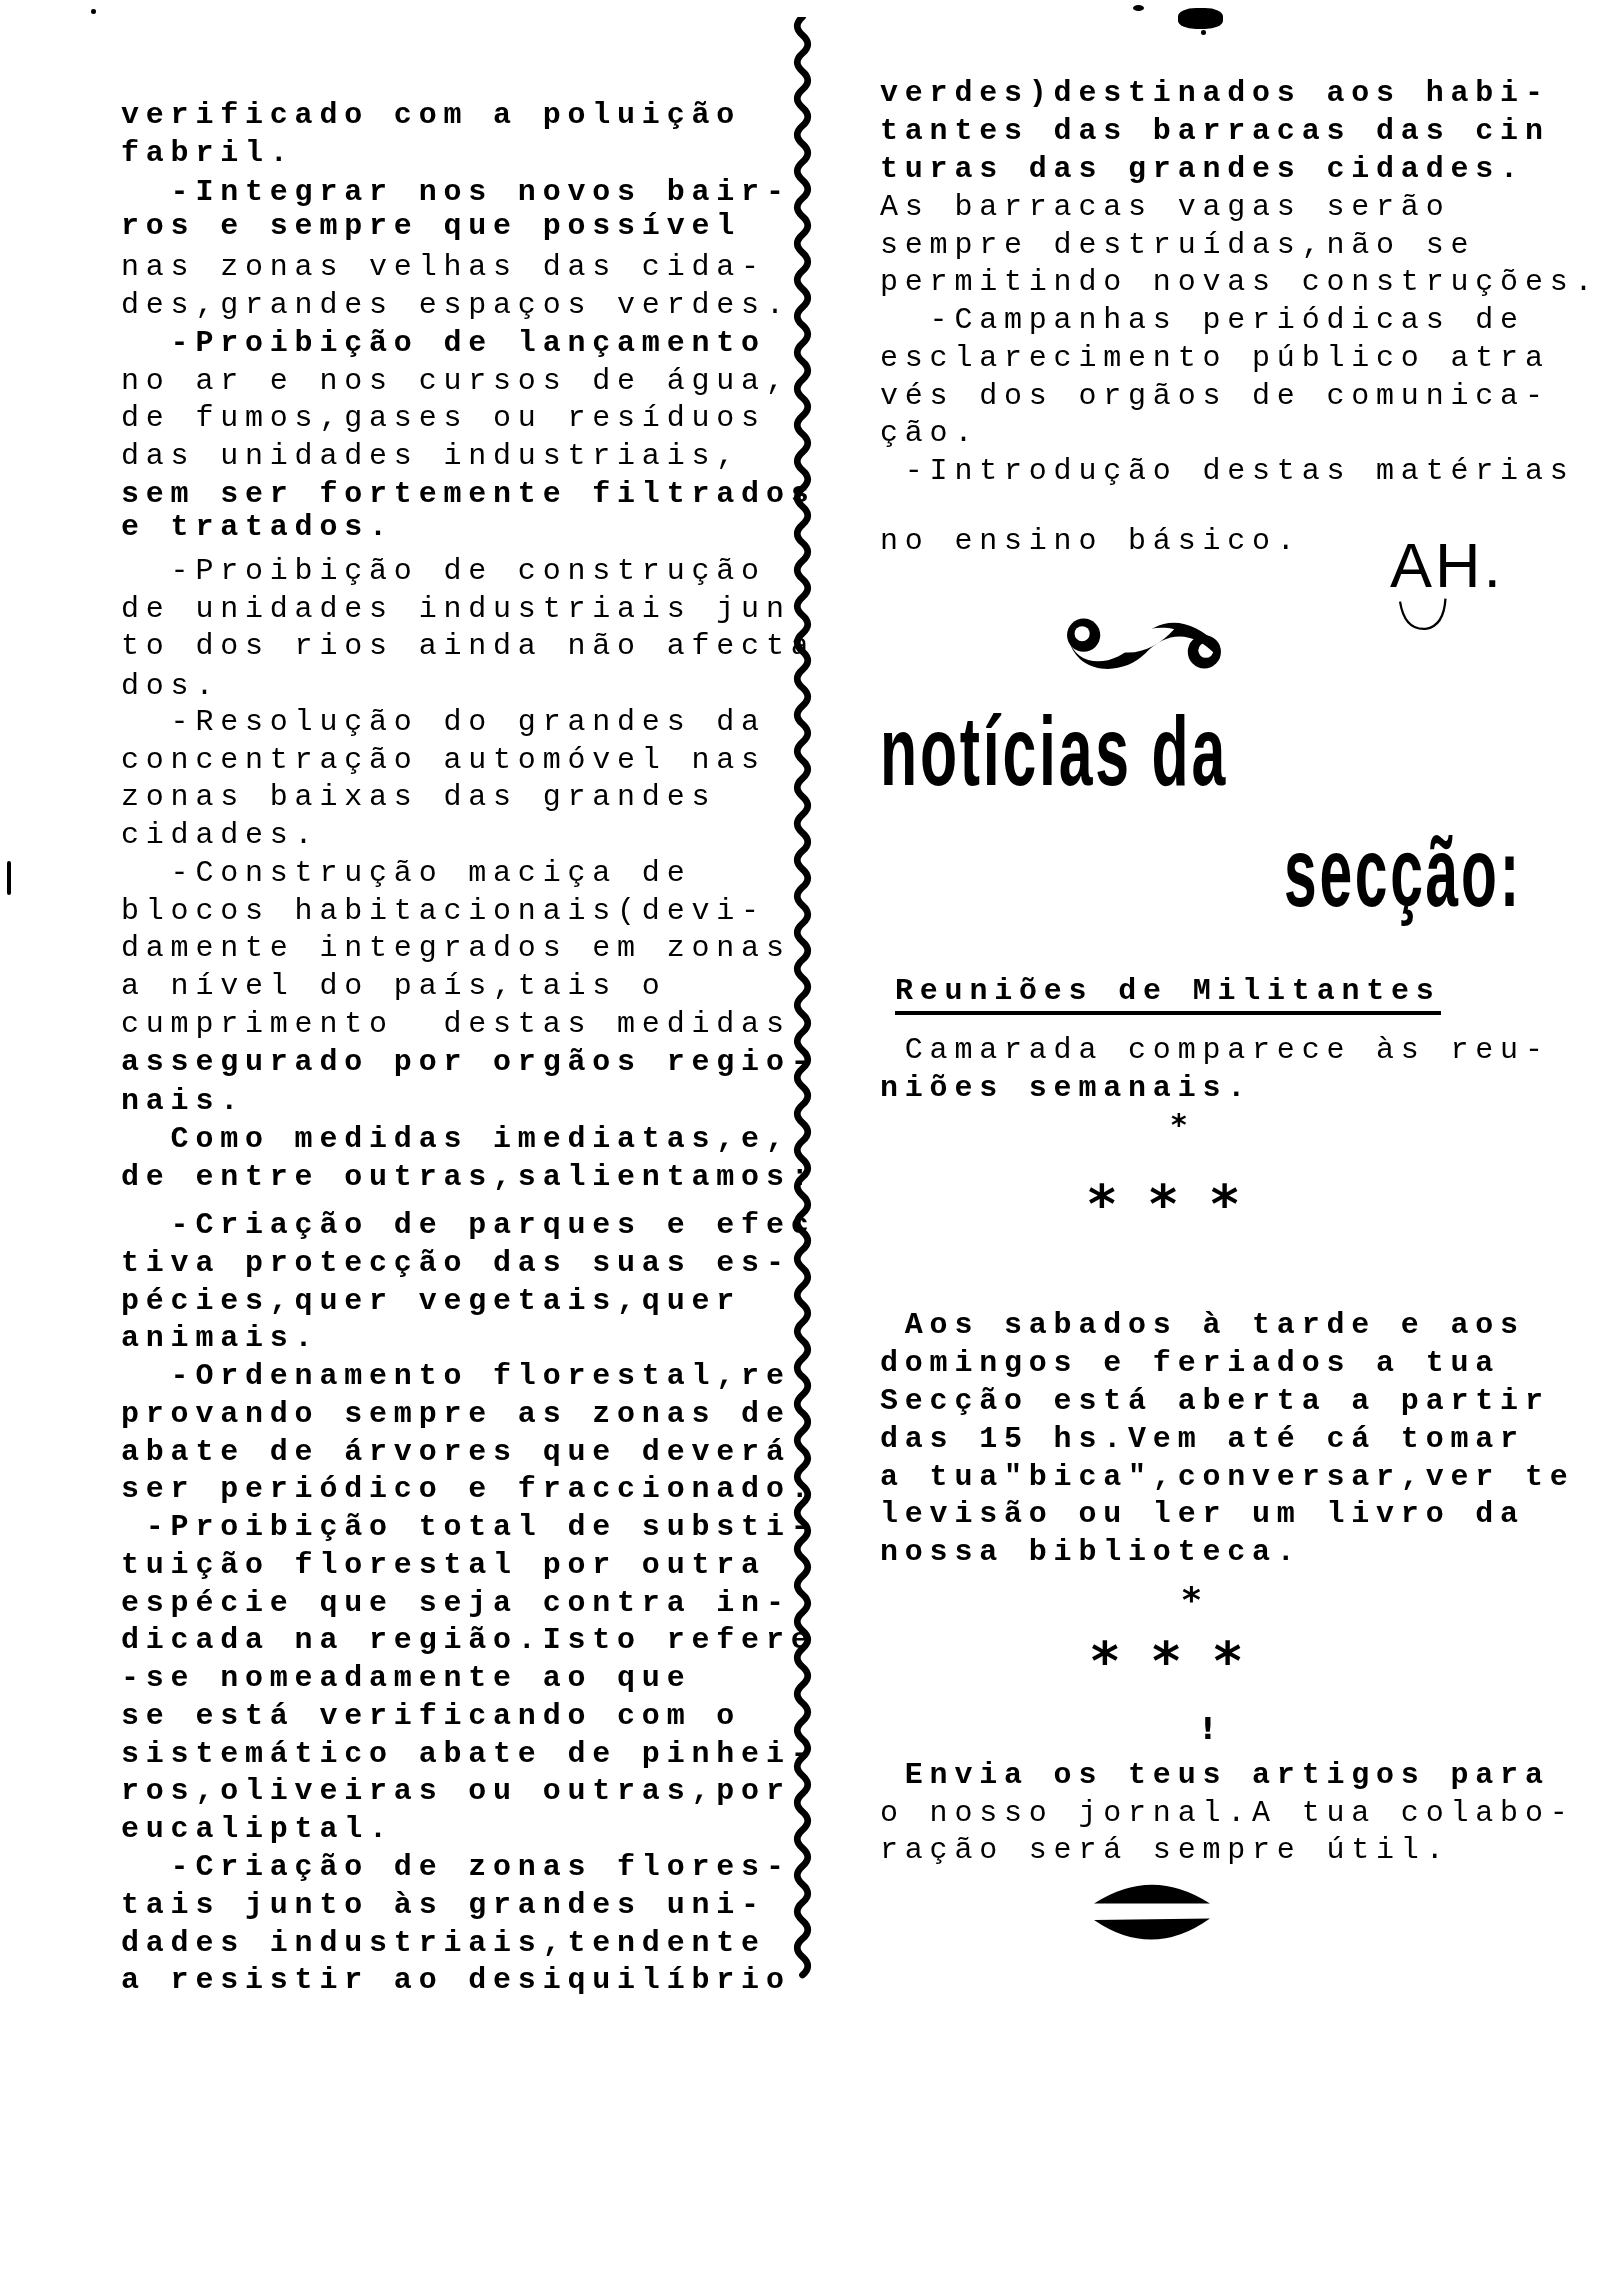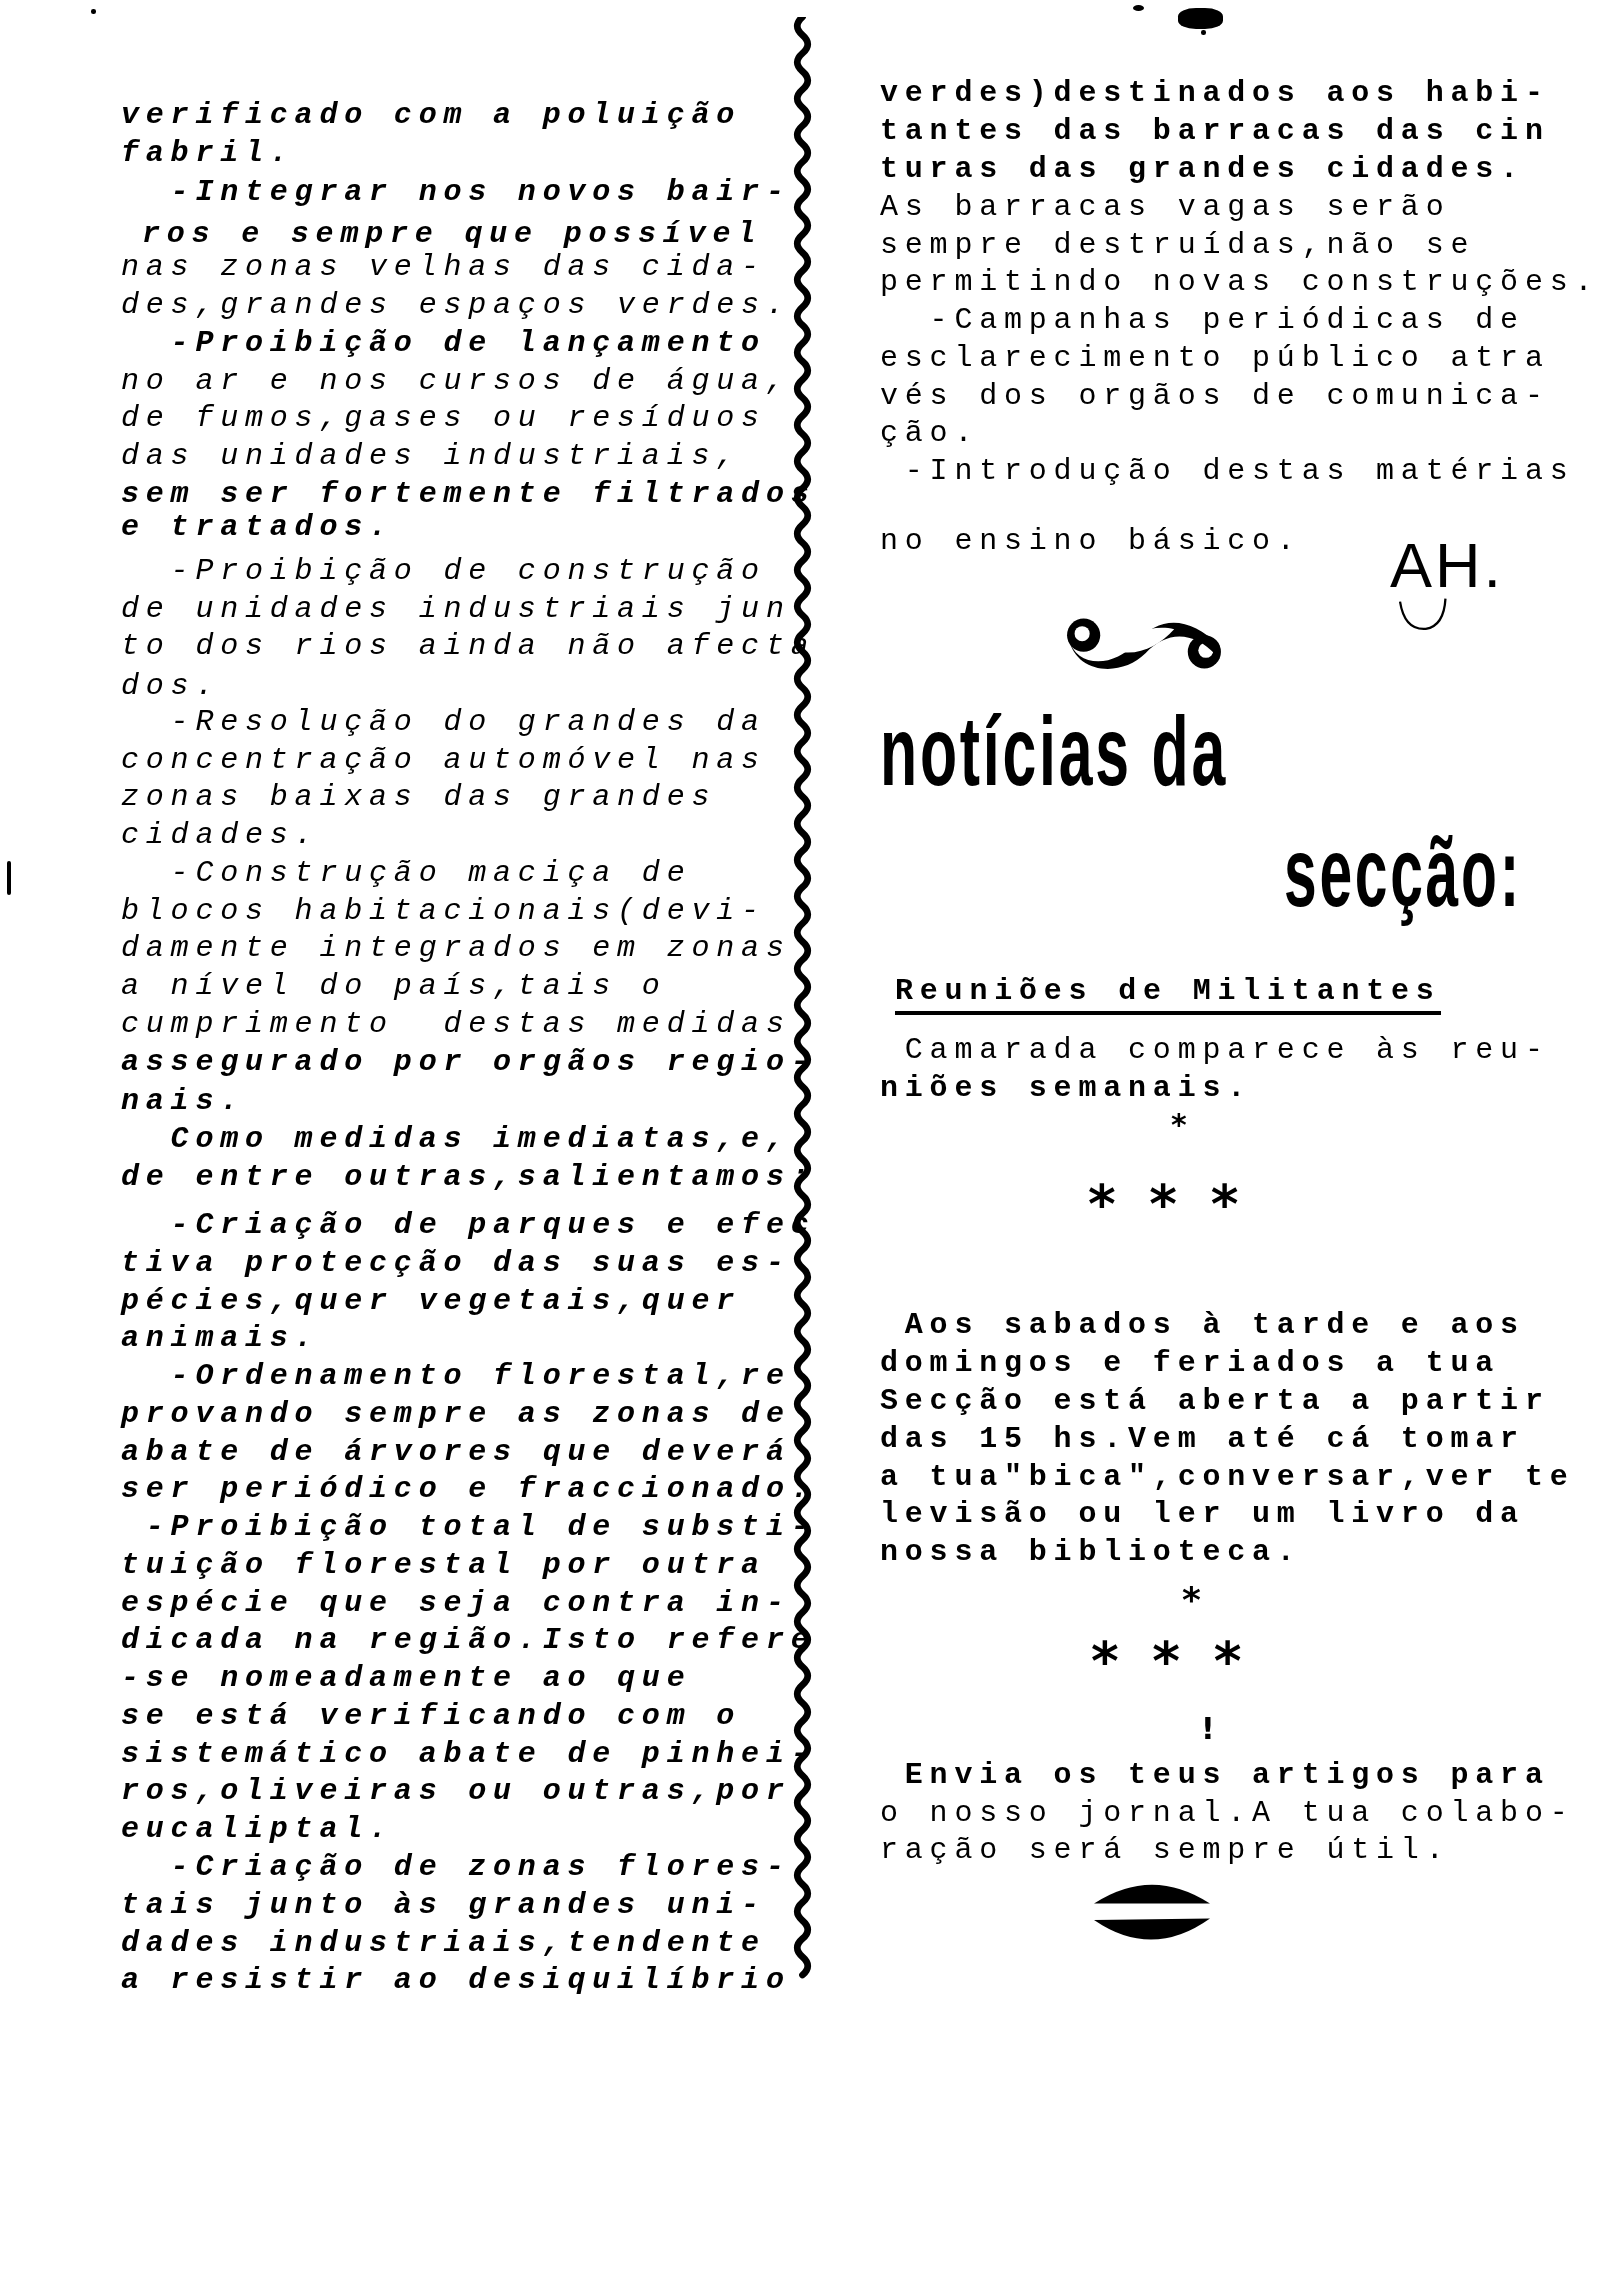--- a/index.html
+++ b/index.html
@@ -9,21 +9,21 @@
     position: absolute;
     font-family: "Liberation Mono", "DejaVu Sans Mono", monospace;
     font-weight: bold;
     font-size: 30px;
     letter-spacing: 6.8px;
     line-height: 30px;
     white-space: pre;
     color: #000;
   }
   .tw.light { font-weight: normal; }
-  .col-left .tw { left: 121px; font-style: italic; }
+  .col-left .tw { left: 121px; }
   .col-right .tw { left: 880px; }
   .wavy { position: absolute; left: 786px; top: 16.6px; width: 30px; height: 1964px; }
   .ornament-top { position: absolute; left: 1061px; top: 608px; width: 166px; height: 68px; }
   .ornament-bottom { position: absolute; left: 1088px; top: 1873px; width: 128px; height: 76px; }
   .title {
     position: absolute;
     font-family: "Liberation Sans Narrow", "Liberation Sans", sans-serif;
     font-weight: bold;
     color: #000;
     transform-origin: left top;
@@ -59,21 +59,21 @@
   <div class="punch-mark"></div>
   <div class="noise" style="left:1178px;top:7.6px;width:45px;height:21px;border-radius:40%;"></div>
   <div class="noise" style="left:1133px;top:4.5px;width:10.6px;height:6px;"></div>
   <div class="noise" style="left:1201px;top:30px;width:4.5px;height:4.5px;"></div>
   <div class="noise" style="left:91px;top:9px;width:4.5px;height:4.5px;"></div>
 
   <div class="col-left">
     <div class="tw" style="top:100px;">verificado com a poluição</div>
     <div class="tw" style="top:138px;">fabril.</div>
     <div class="tw" style="top:177px;">  -Integrar nos novos bair-</div>
-    <div class="tw" style="top:219px;margin-left:21px;">ros e sempre que possível</div>
+    <div class="tw" style="top:211px;">ros e sempre que possível</div>
     <div class="tw light" style="top:252px;">nas zonas velhas das cida-</div>
     <div class="tw light" style="top:290px;">des,grandes espaços verdes.</div>
     <div class="tw" style="top:328px;">  -Proibição de lançamento</div>
     <div class="tw light" style="top:366px;">no ar e nos cursos de água,</div>
     <div class="tw light" style="top:403px;">de fumos,gases ou resíduos</div>
     <div class="tw light" style="top:441px;">das unidades industriais,</div>
     <div class="tw" style="top:479px;">sem ser fortemente filtrados</div>
     <div class="tw" style="top:512px;text-align:right;">e tratados.</div>
     <div class="tw light" style="top:556px;">  -Proibição de construção</div>
     <div class="tw light" style="top:594px;">de unidades industriais jun</div>

